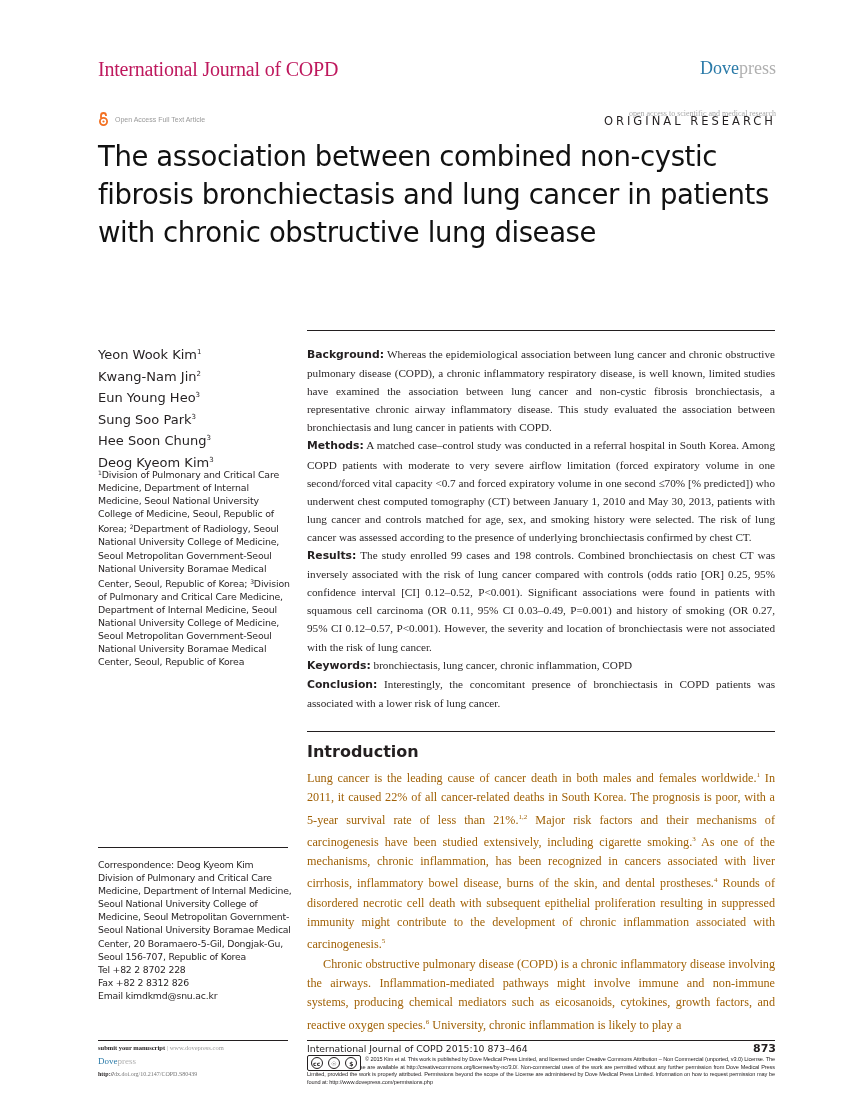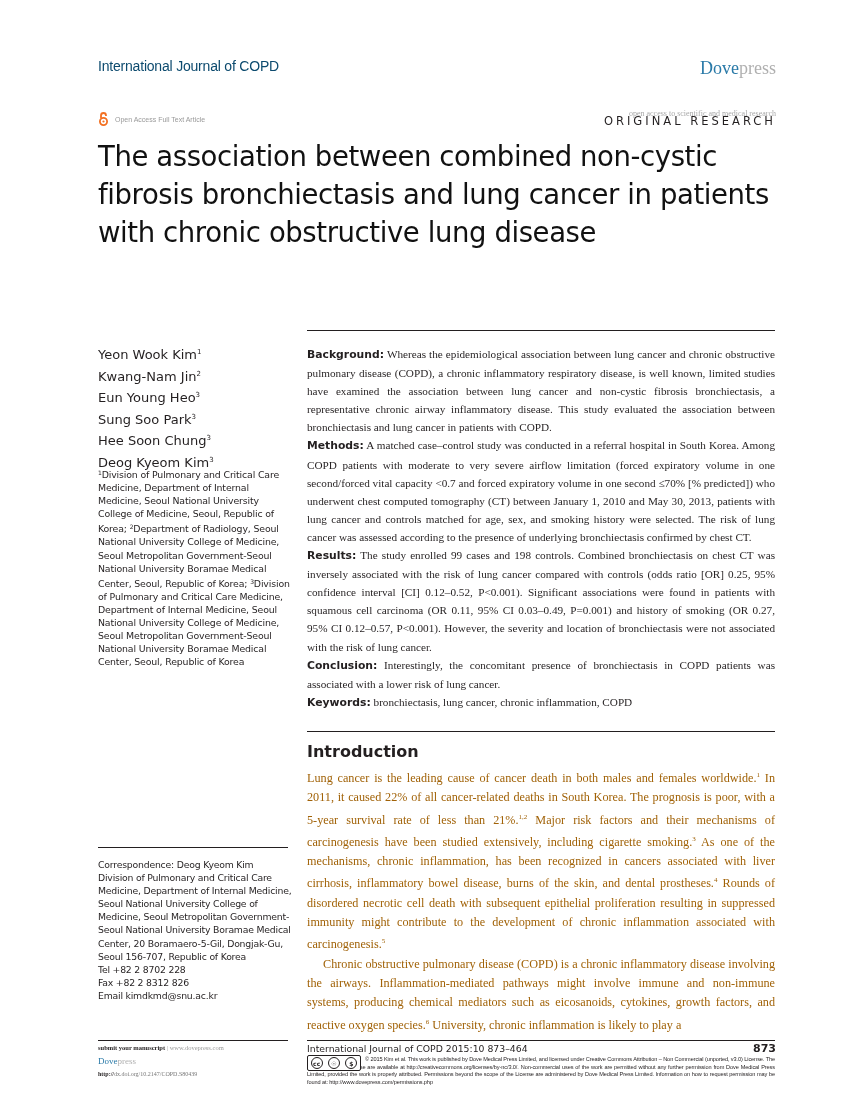--- a/index.html
+++ b/index.html
@@ -1,19 +1,19 @@
 <!DOCTYPE html>
 <html><head>
 <meta charset="utf-8">
 <style>
   * { margin:0; padding:0; box-sizing:border-box; }
   html, body { width:850px; height:1100px; background:#ffffff; overflow:hidden; }
   body { position:relative; font-family:"Liberation Serif", serif; color:#231f20; }
 
-  .journal-name { position:absolute; left:98px; top:58px; font-family:Liberation Sans, sans-serif; font-size:14px; color:#0c4a6e; letter-spacing:-0.2px; }
+  .journal-name { position:absolute; left:98px; top:58px; font-family:Liberation Serif, serif; font-size:20px; color:#be185d; letter-spacing:-0.2px; }
   .dove-logo { position:absolute; right:74px; top:58px; font-family:"Liberation Serif", serif; font-size:18px; }
   .dove-logo .dove { color:#2a7aa8; }
   .dove-logo .press { color:#b0b0b0; }
   .tagline { position:absolute; right:74px; top:83px; font-size:8px; color:#a8a8a8; font-family:"Liberation Serif", serif;margin-top:26px; }
 
   .oa-row { position:absolute; left:98px; top:112px; display:flex; align-items:center; gap:6px; }
   .oa-icon { width:11px; height:14px; }
   .oa-text { font-family:"Liberation Sans", sans-serif; font-size:7px; color:#9a9a9a; }
   .article-type { position:absolute; right:74px; top:114px; font-family:"DejaVu Sans", sans-serif; font-size:11.5px; letter-spacing:3px; color:#231f20; }
 
@@ -96,22 +96,22 @@
   <div>Tel +82 2 8702 228</div>
   <div>Fax +82 2 8312 826</div>
   <div>Email kimdkmd@snu.ac.kr</div>
 </div>
 
 <div class="abs-rule"></div>
 <div class="abstract">
   <p><span class="lbl">Background:</span><span> Whereas the epidemiological association between lung cancer and chronic obstructive pulmonary disease (COPD), a chronic inflammatory respiratory disease, is well known, limited studies have examined the association between lung cancer and non-cystic fibrosis bronchiectasis, a representative chronic airway inflammatory disease. This study evaluated the association between bronchiectasis and lung cancer in patients with COPD.</span></p>
   <p><span class="lbl">Methods:</span><span> A matched case–control study was conducted in a referral hospital in South Korea. Among COPD patients with moderate to very severe airflow limitation (forced expiratory volume in one second/forced vital capacity &lt;0.7 and forced expiratory volume in one second ≤70% [% predicted]) who underwent chest computed tomography (CT) between January 1, 2010 and May 30, 2013, patients with lung cancer and controls matched for age, sex, and smoking history were selected. The risk of lung cancer was assessed according to the presence of underlying bronchiectasis confirmed by chest CT.</span></p>
   <p><span class="lbl">Results:</span><span> The study enrolled 99 cases and 198 controls. Combined bronchiectasis on chest CT was inversely associated with the risk of lung cancer compared with controls (odds ratio [OR] 0.25, 95% confidence interval [CI] 0.12–0.52, P&lt;0.001). Significant associations were found in patients with squamous cell carcinoma (OR 0.11, 95% CI 0.03–0.49, P=0.001) and history of smoking (OR 0.27, 95% CI 0.12–0.57, P&lt;0.001). However, the severity and location of bronchiectasis were not associated with the risk of lung cancer.</span></p>
+  <p><span class="lbl">Keywords:</span><span> bronchiectasis, lung cancer, chronic inflammation, COPD</span></p>
   <p><span class="lbl">Conclusion:</span><span> Interestingly, the concomitant presence of bronchiectasis in COPD patients was associated with a lower risk of lung cancer.</span></p>
-  <p><span class="lbl">Keywords:</span><span> bronchiectasis, lung cancer, chronic inflammation, COPD</span></p>
 </div>
 
 <div class="intro-rule"></div>
 <h2 class="intro-heading">Introduction</h2>
 <div class="intro">
   <p><span>Lung cancer is the leading cause of cancer death in both males and females worldwide.</span><sup>1</sup><span> In 2011, it caused 22% of all cancer-related deaths in South Korea. The prognosis is poor, with a 5-year survival rate of less than 21%.</span><sup>1,2</sup><span> Major risk factors and their mechanisms of carcinogenesis have been studied extensively, including cigarette smoking.</span><sup>3</sup><span> As one of the mechanisms, chronic inflammation, has been recognized in cancers associated with liver cirrhosis, inflammatory bowel disease, burns of the skin, and dental prostheses.</span><sup>4</sup><span> Rounds of disordered necrotic cell death with subsequent epithelial proliferation resulting in suppressed immunity might contribute to the development of chronic inflammation associated with carcinogenesis.</span><sup>5</sup></p>
   <p class="indent"><span>Chronic obstructive pulmonary disease (COPD) is a chronic inflammatory disease involving the airways. Inflammation-mediated pathways might involve immune and non-immune systems, producing chemical mediators such as eicosanoids, cytokines, growth factors, and reactive oxygen species.</span><sup>6</sup><span> University, chronic inflammation is likely to play a</span></p>
 </div>
 
 <div class="foot-rule-left"></div>

